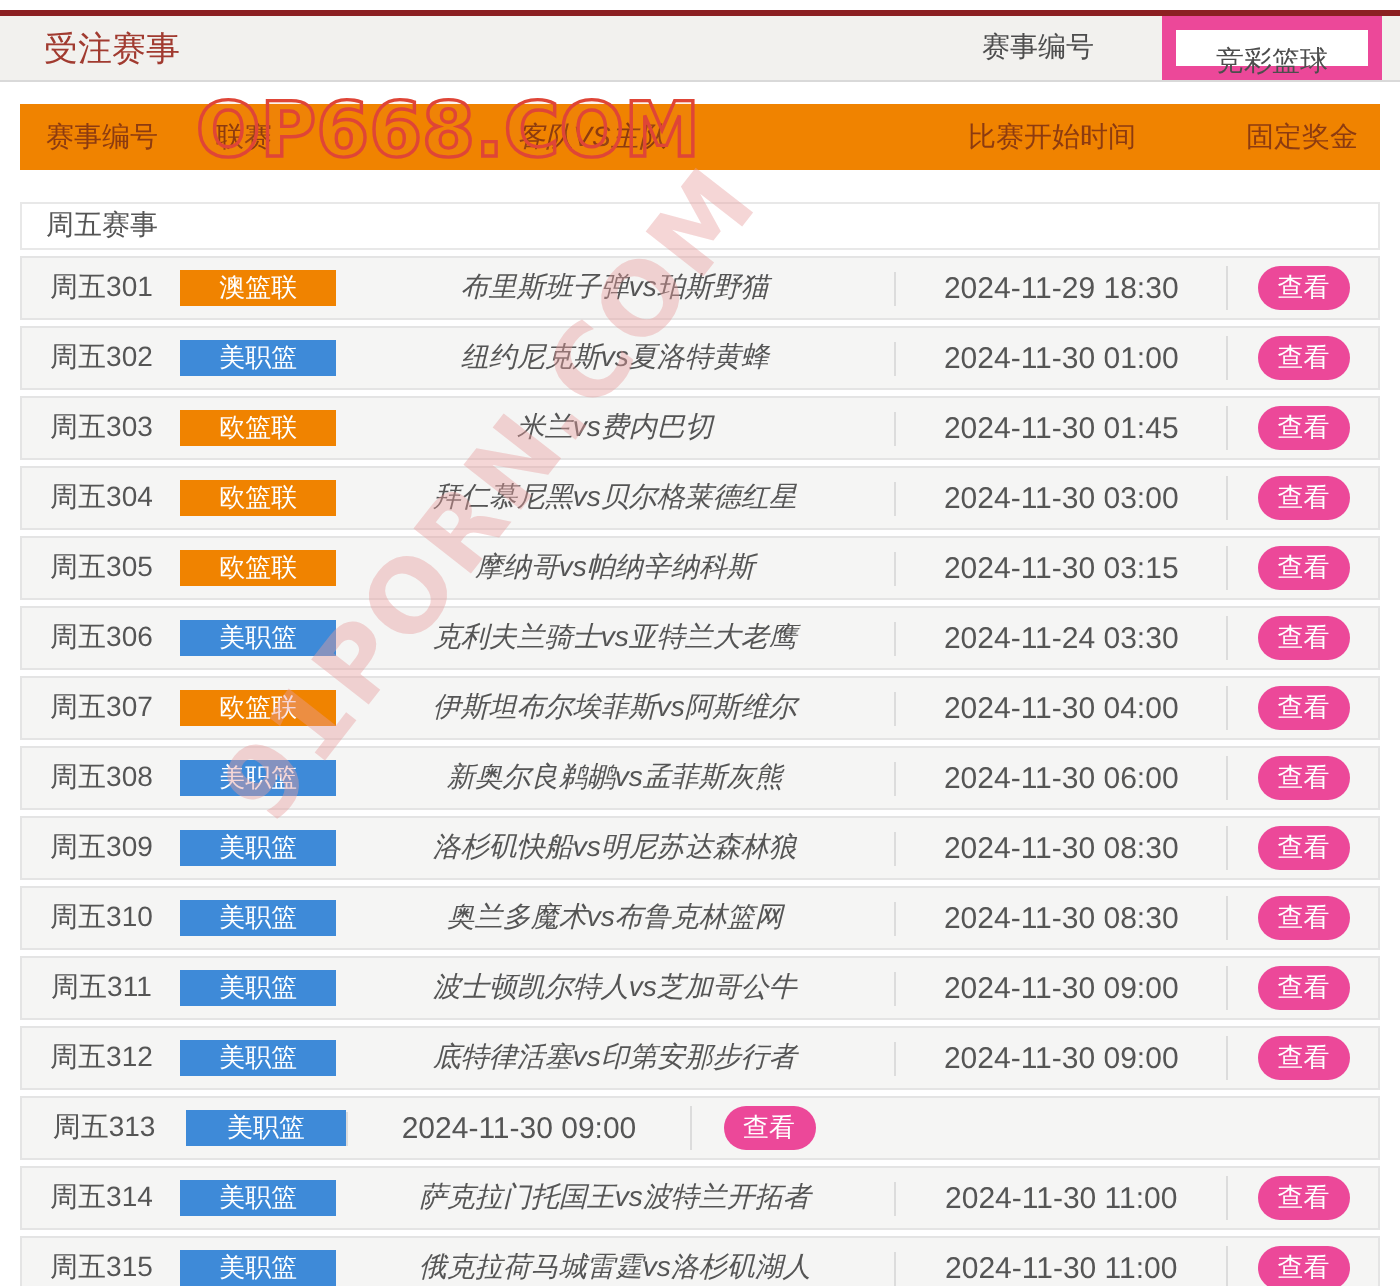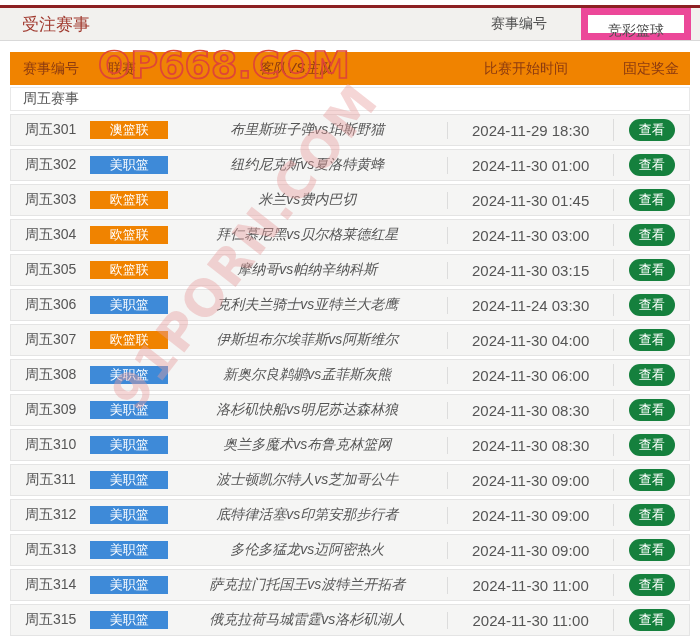--- a/index.html
+++ b/index.html
@@ -27,21 +27,21 @@
   }
 
   
   .table { position:absolute; left:10px; top:52px; width:680px; }
   .thead { display:flex; height:33px; background:#f08300; align-items:center; }
   .th { font-size:14px; color:#8c3b10; text-align:center; }
   .c1 { width:82px; } .c2 { width:60px; } .c3 { width:288px;font-style:italic; }
   .c4 { width:172px; } .c5 { width:78px; }
 
   .group-row {
-    margin-top:2px; margin-bottom:3px; height:24px; background:#fff;
+    margin-top:16px; margin-bottom:3px; height:24px; background:#fff;
     border:1px solid #e8e8e8; box-sizing:border-box;
     display:flex; align-items:center;
   }
   .group-label { margin-left:12px; font-size:14px; color:#555; }
 
   .row {
     display:flex; height:32px; margin-bottom:3px;
     background:#f5f5f4; border:1px solid #e4e4e4; box-sizing:border-box;
     align-items:center;
   }
@@ -50,21 +50,21 @@
     font-size:14px; color:#555; box-sizing:border-box;
   }
   .cell.c4, .cell.c5 { border-left:1px solid #dcdcdc; }
   .cell.c4 { font-size:15px; }
   .badge {
     width:80px; display:flex; align-items:center; justify-content:center;
     color:#fff; font-size:13px;
   }
   .view-btn {
     width:46px; height:22px; border:none; border-radius:11px;
-    background:#15803d; color:#fff; font-size:13px; cursor:pointer;
+    background:#ec4899; color:#fff; font-size:13px; cursor:pointer;
     display:flex; align-items:center; justify-content:center;
     font-family:inherit;
   }
 
   
   .wm-top {
     position:absolute; left:98px; top:43px; z-index:9; pointer-events:none;
     font-size:38px; font-weight:bold; letter-spacing:0px;
     color:rgba(240,140,60,0.10);
     -webkit-text-stroke:1.7px #df4537;
@@ -210,21 +210,20 @@
     <div class="badge c2" style="background: rgb(62, 138, 216);">美职篮</div>
     <div class="cell c3">底特律活塞vs印第安那步行者</div>
     <div class="cell c4">2024-11-30 09:00</div>
     <div class="cell c5">
       <button class="view-btn">查看</button>
     </div>
   </div>
       <div class="row">
     <div class="cell c1">周五313</div>
     <div class="badge c2" style="background: rgb(62, 138, 216);">美职篮</div>
-    <div class="cell c3">多伦多猛龙vs迈阿密热火</div>
     <div class="cell c4">2024-11-30 09:00</div>
     <div class="cell c5">
       <button class="view-btn">查看</button>
     </div>
   </div>
       <div class="row">
     <div class="cell c1">周五314</div>
     <div class="badge c2" style="background: rgb(62, 138, 216);">美职篮</div>
     <div class="cell c3">萨克拉门托国王vs波特兰开拓者</div>
     <div class="cell c4">2024-11-30 11:00</div>

